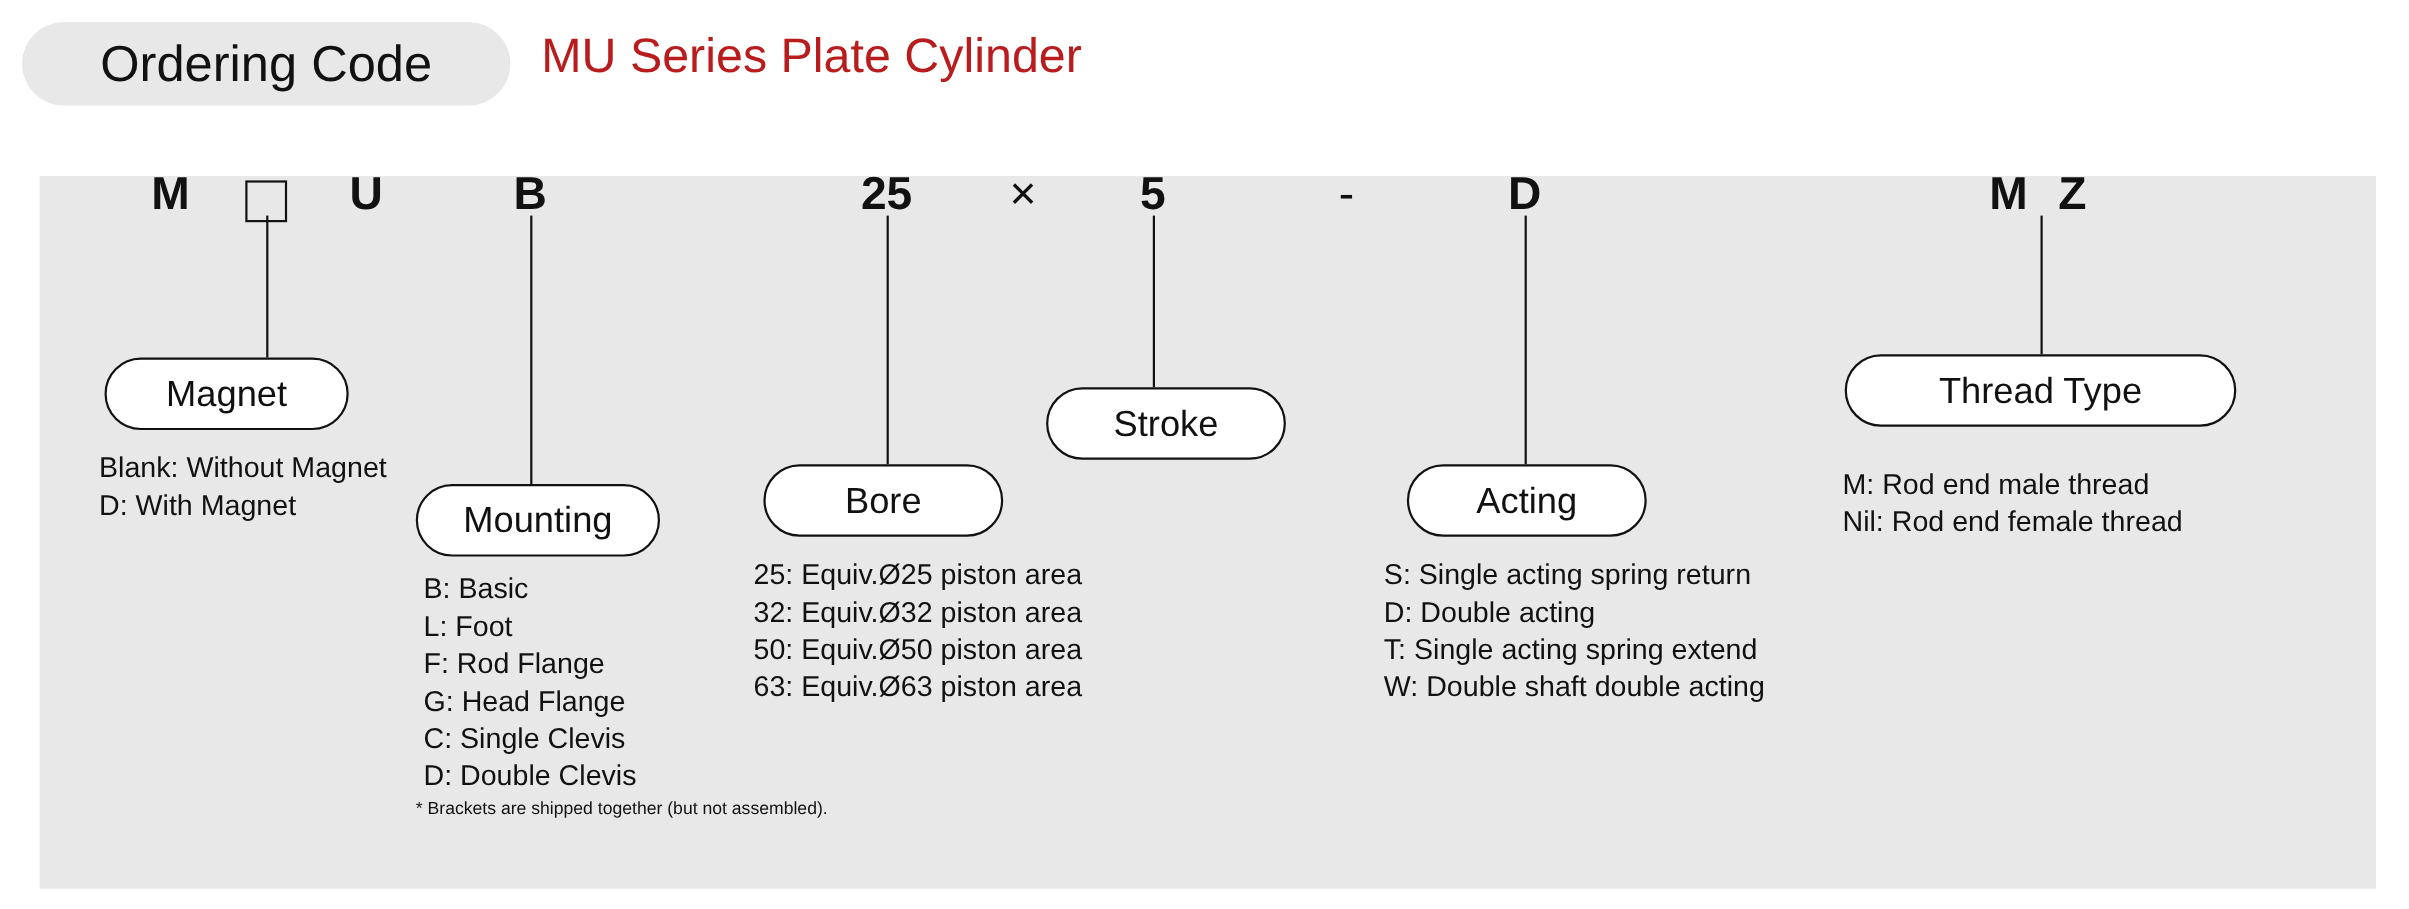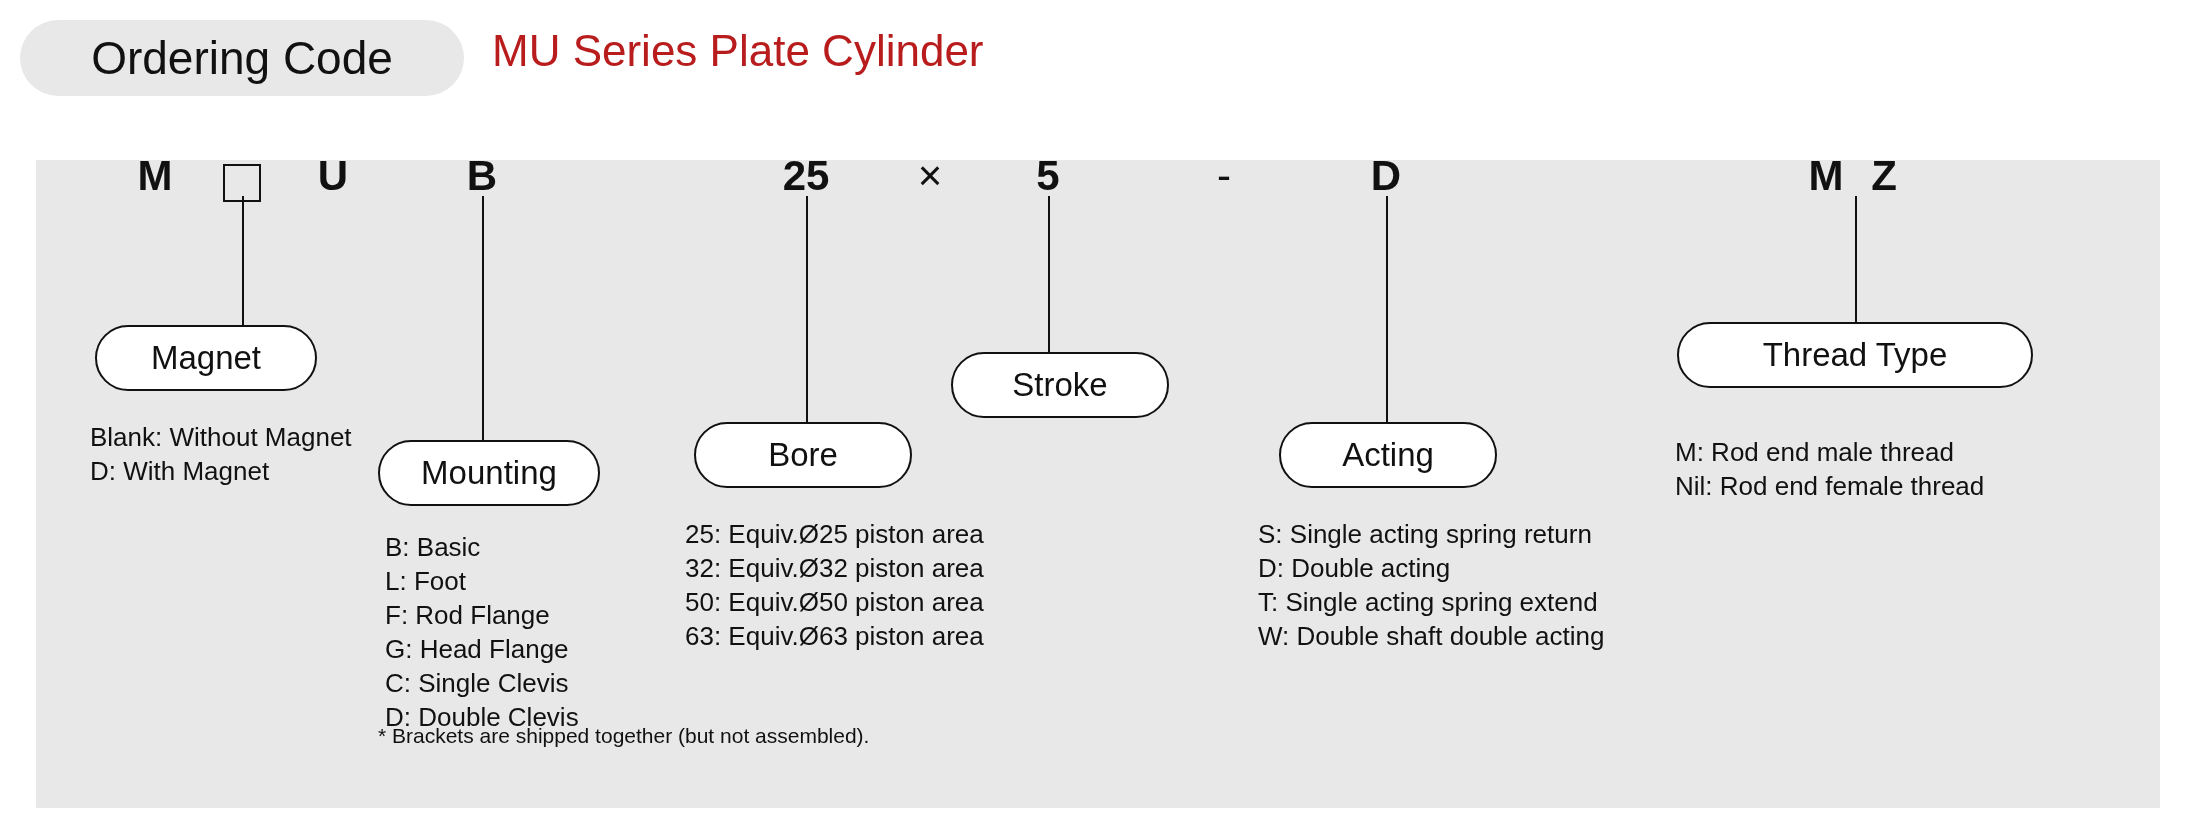--- a/index.html
+++ b/index.html
@@ -113,28 +113,27 @@
     white-space: nowrap;
   }
 
   
   .notes {
     position: absolute;
     font-size: 26px;
     line-height: 34px;
     color: #111;
     white-space: nowrap;
-    margin-top: 12px;
   }
   .notes .line {
     display: block;
   }
   .footnote {
     position: absolute;
-    font-size: 21px;
+    font-size: 16px;
     line-height: 32px;
     color: #111;
     white-space: nowrap;
   }
 </style>
 </head>
 <body>
 
 <div id="root">
 

